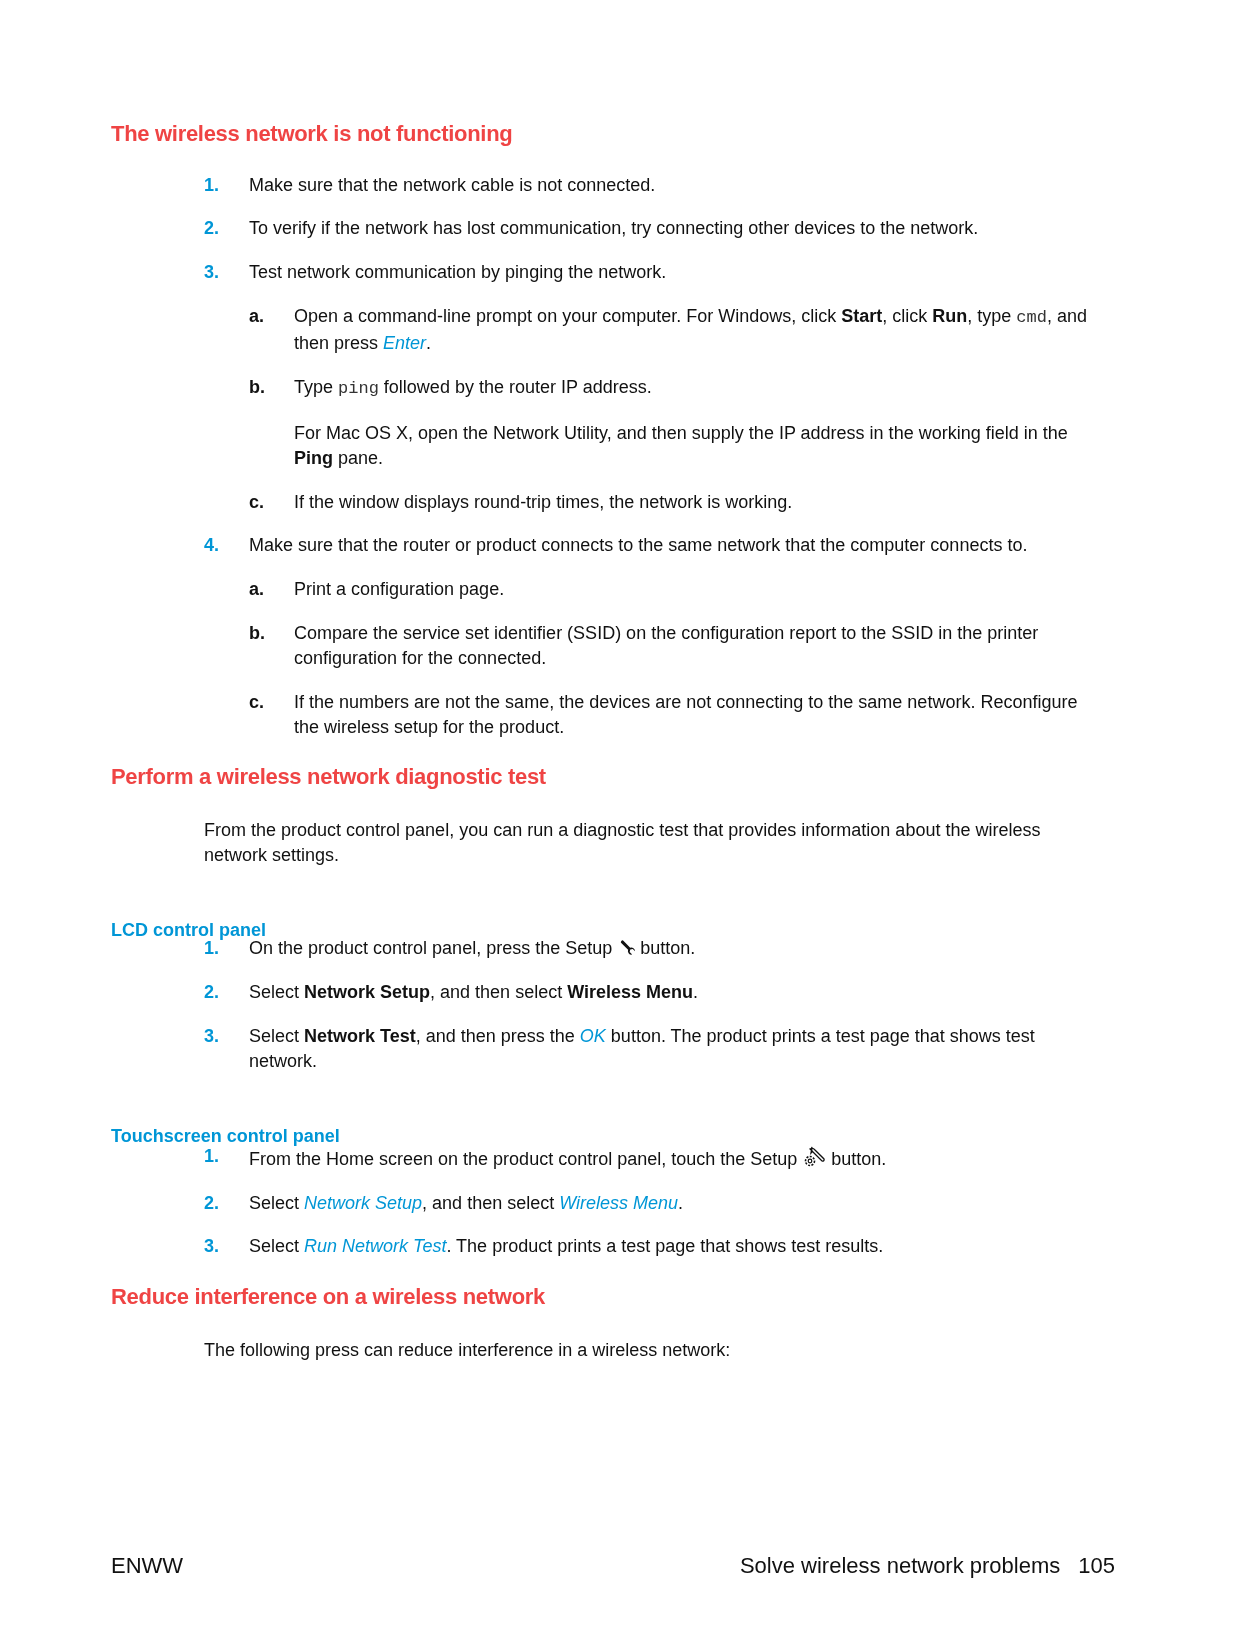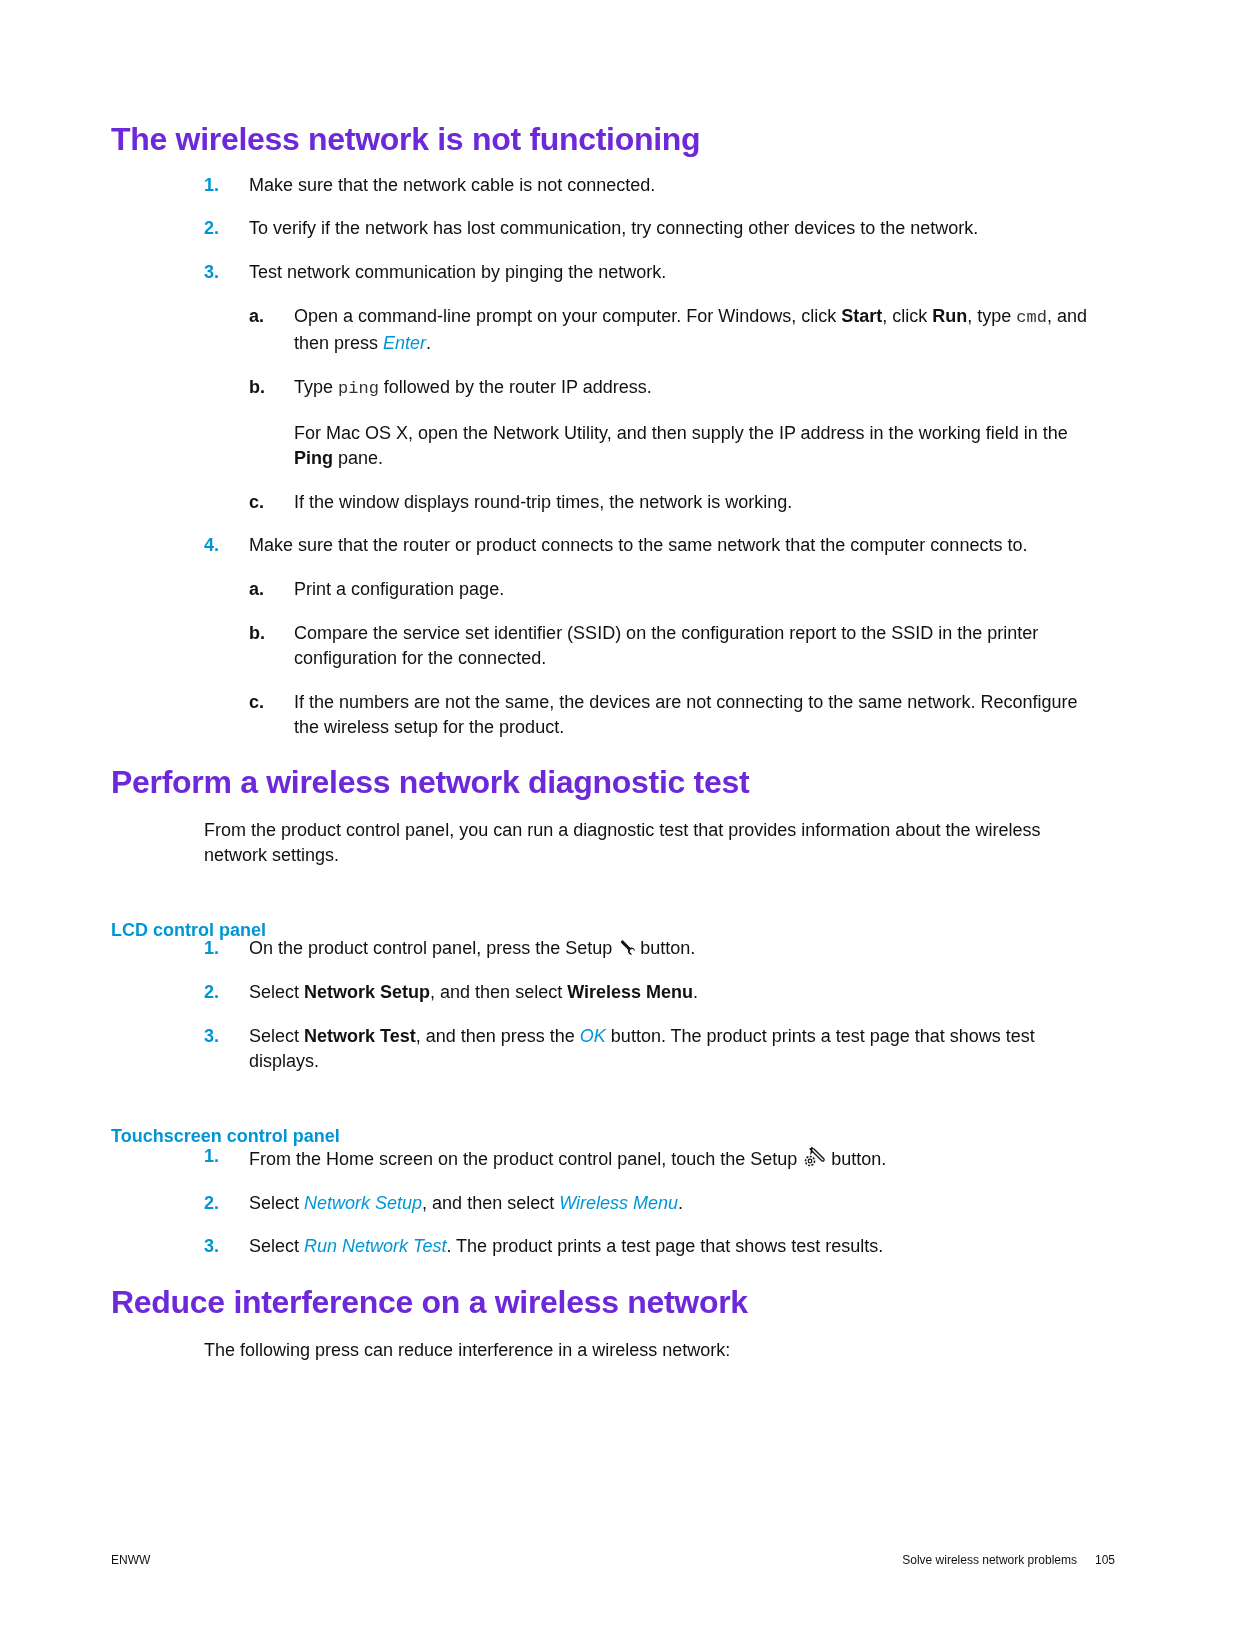--- a/index.html
+++ b/index.html
@@ -1,26 +1,26 @@
 <!DOCTYPE html>
 <html><head>
 <meta charset="utf-8">
 <style>
   html,body{margin:0;padding:0;background:#fff;}
   body{width:1239px;height:1650px;position:relative;overflow:hidden;
        font-family:"Liberation Sans",sans-serif;color:#111;font-size:18px;}
-  .h1{position:absolute;left:111px;font-size:32px;font-weight:bold;color:#6d28d9;letter-spacing:-0.3px;}
+  .h1{position:absolute;left:111px;font-size:22px;font-weight:bold;color:#ef4444;letter-spacing:-0.3px;}
   .h2{position:absolute;left:111px;font-size:18px;font-weight:bold;color:#0096d6;margin-top:24px;}
   .line{position:absolute;white-space:nowrap;font-size:18px;line-height:24px;}
   .num{position:absolute;font-weight:bold;color:#0096d6;font-size:18px;line-height:24px;}
   .let{position:absolute;font-weight:bold;color:#111;font-size:18px;line-height:24px;}
   .blue{color:#0096d6;font-style:italic;}
   .b{font-weight:bold;margin-top:40px;}
   .mono{font-family:"Liberation Mono",monospace;color:#333;font-size:17px;}
-  .foot{position:absolute;font-size:12px;top:1553px;}
+  .foot{position:absolute;font-size:22px;top:1553px;}
   svg{vertical-align:-3px;}
 </style>
 </head>
 <body>
 
 <div class="h1" style="top:121px">The wireless network is not functioning</div>
 
 <div class="num" style="left:204px;top:173px">1.</div>
 <div class="line" style="left:249px;top:173px">Make sure that the network cable is not connected.</div>
 
@@ -79,21 +79,21 @@
 
 <div class="num" style="left:204px;top:980px">2.</div>
 <div class="line" style="left:249px;top:980px">
   <span>Select </span><span class="b">Network Setup</span><span>, and then select </span><span class="b">Wireless Menu</span><span>.</span>
 </div>
 
 <div class="num" style="left:204px;top:1024px">3.</div>
 <div class="line" style="left:249px;top:1024px">
   <span>Select </span><span class="b">Network Test</span><span>, and then press the </span><span class="blue">OK</span><span> button. The product prints a test page that shows test</span>
 </div>
-<div class="line" style="left:249px;top:1049px">displays.</div>
+<div class="line" style="left:249px;top:1049px">network.</div>
 
 <div class="h2" style="top:1102px">Touchscreen control panel</div>
 
 <div class="num" style="left:204px;top:1144px">1.</div>
 <div class="line" style="left:249px;top:1144px">
   <span>From the Home screen on the product control panel, touch the Setup </span><span><svg width="24" height="24" viewBox="0 0 24 24">
         <circle cx="8" cy="17" r="4.5" fill="none" stroke="#111" stroke-width="1.6" stroke-dasharray="2 1.4"></circle>
         <circle cx="8" cy="17" r="1.8" fill="none" stroke="#111" stroke-width="1.2"></circle>
         <path d="M10 3a4 4 0 0 0 1 5l9 9a1.5 1.5 0 0 0 2-2l-9-9a4 4 0 0 0-5-1l2.5 2.5-1.5 1.5z" fill="none" stroke="#111" stroke-width="1.3"></path>
       </svg></span><span> button.</span>

